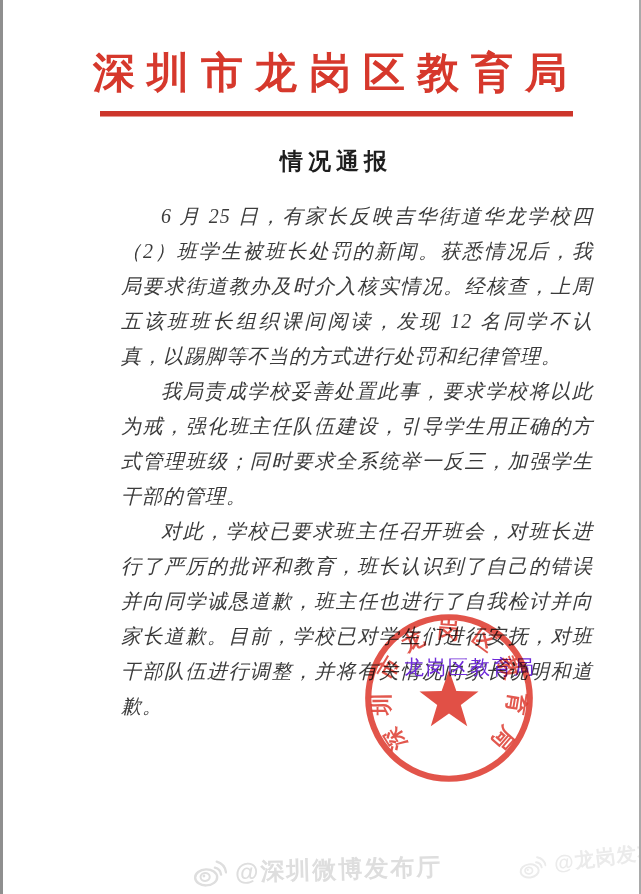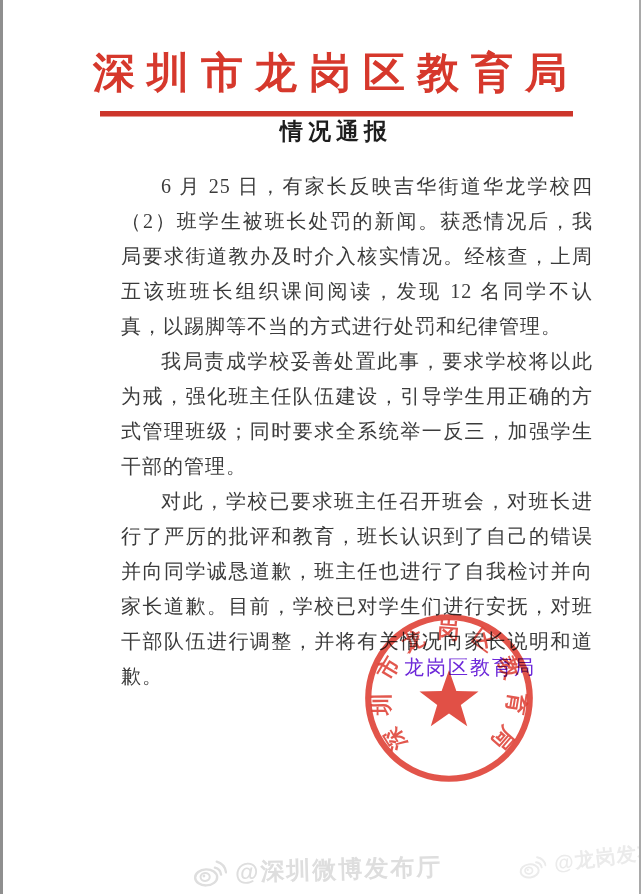--- a/index.html
+++ b/index.html
@@ -26,39 +26,41 @@
     white-space:nowrap;
   }
   .red-rule{
     width:473px;
     height:0;
     margin:10px auto 0 auto;
     border-top:5px solid #cd362b;
     box-shadow:0 1px 0 #e8978f;
   }
   .doc-title{
+    margin-top:30px;
     text-align:center;
     font-size:23px;
     font-weight:bold;
     letter-spacing:5px;
     color:#1e1e1e;
     font-family:"Liberation Sans","DejaVu Sans",sans-serif;
   }
   .doc-body{
     margin:22px 0 0 88px;
     width:472px;
     color:#3b3b3b;
     font-size:20px;
     line-height:35px;
     letter-spacing:1px;
     text-align:justify;
   }
   .doc-body p{
     margin:0;
     text-indent:2em;
+    font-style:italic;
   }
   .signature{
     position:absolute;
     left:362px;top:648px;
     width:210px;
     text-align:center;
     color:#6d28d9;
     font-size:20px;
     line-height:38px;
     letter-spacing:2px;

